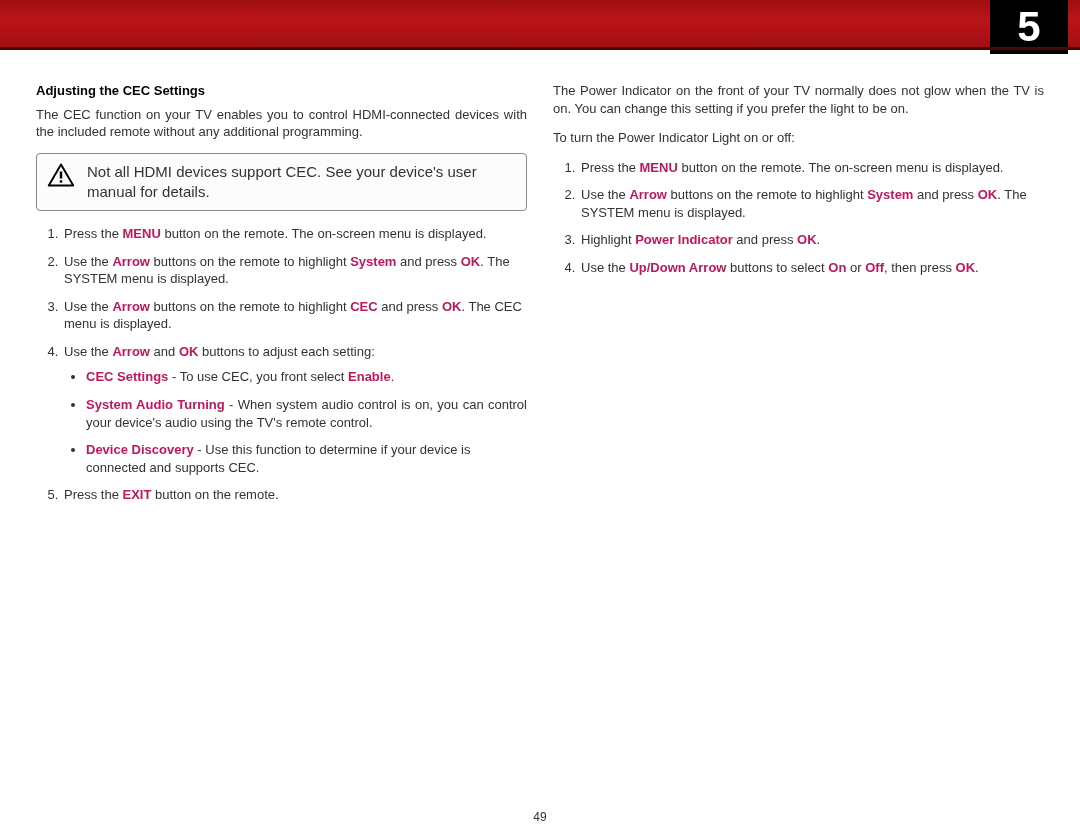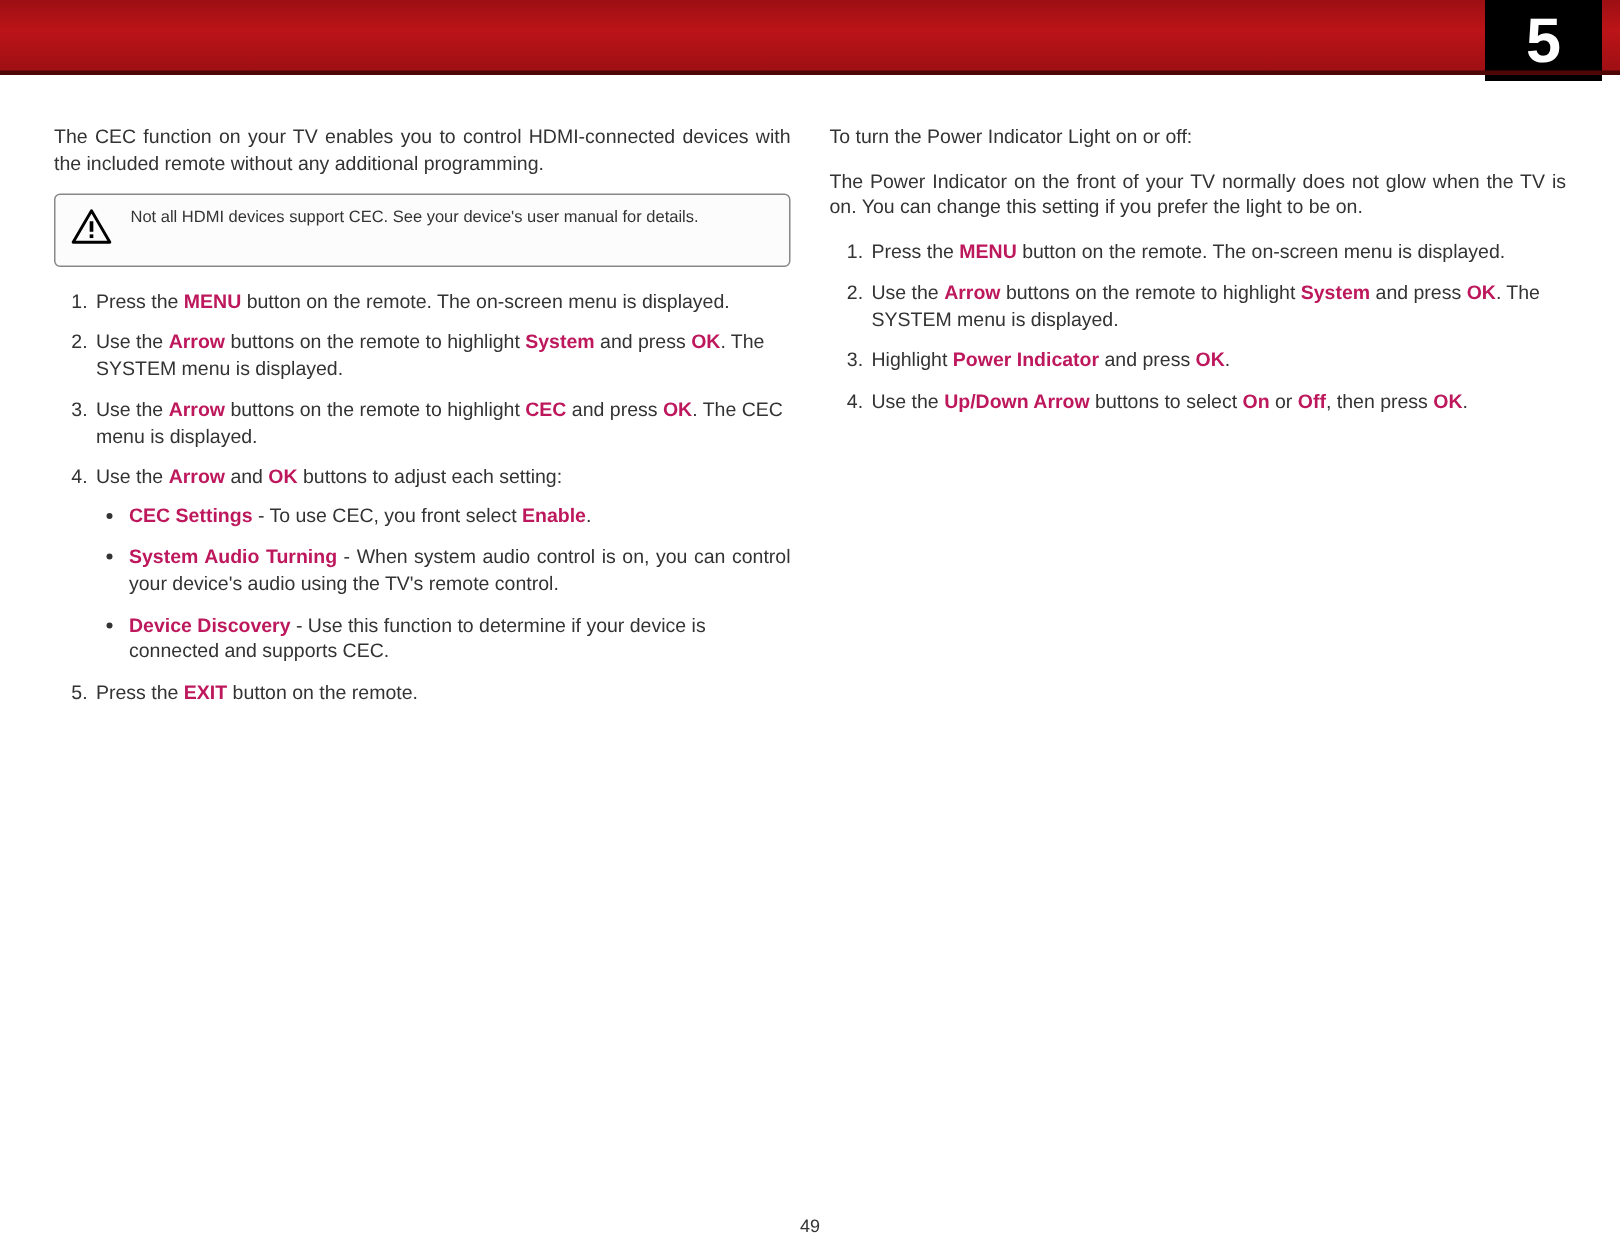--- a/index.html
+++ b/index.html
@@ -57,21 +57,21 @@
     align-items: flex-start;
     gap: 12px;
     margin-bottom: 14px;
     background: #fcfcfc;
   }
   .warning-icon {
     width: 28px;
     flex: 0 0 28px;
   }
   .warning-icon svg { width: 28px; height: 26px; }
-  .warning-text { flex: 1; font-size: 11px; color: #333; }
+  .warning-text { flex: 1; font-size: 15px; color: #333; }
   ol.steps {
     list-style: decimal;
     padding-left: 26px;
     margin-bottom: 12px;
   }
   ol.steps > li {
     margin-bottom: 10px;
     padding-left: 2px;
   }
   ul.bullets {
@@ -96,20 +96,21 @@
 
 <div class="page-wrap">
 
   <div class="header-bar">
     <div class="chapter-tab">5</div>
   </div>
 
   <div class="page">
 
     <div class="col">
+      <div class="section-heading">Adjusting the CEC Settings</div>
       <div class="para justify">The CEC function on your TV enables you to control HDMI-connected devices with the included remote without any additional programming.</div>
 
       <div class="warning-box">
         <div class="warning-icon">
           <svg viewBox="0 0 32 28">
             <polygon points="16,2 30,26 2,26" fill="none" stroke="#000" stroke-width="2.2" stroke-linejoin="round"></polygon>
             <rect x="14.6" y="10" width="2.8" height="8" fill="#000"></rect>
             <rect x="14.6" y="20" width="2.8" height="2.8" fill="#000"></rect>
           </svg>
         </div>
@@ -126,22 +127,22 @@
             <li><b>CEC Settings</b><span> - To use CEC, you front select </span><b>Enable</b><span>.</span></li>
             <li class="justify"><b>System Audio Turning</b><span> - When system audio control is on, you can control your device's audio using the TV's remote control.</span></li>
             <li><b>Device Discovery</b><span> - Use this function to determine if your device is connected and supports CEC.</span></li>
           </ul>
         </li>
         <li><span>Press the </span><b>EXIT</b><span> button on the remote.</span></li>
       </ol>
     </div>
 
     <div class="col">
+      <div class="para justify">The Power Indicator on the front of your TV normally does not glow when the TV is on. You can change this setting if you prefer the light to be on.</div>
       <div class="para">To turn the Power Indicator Light on or off:</div>
-      <div class="para justify">The Power Indicator on the front of your TV normally does not glow when the TV is on. You can change this setting if you prefer the light to be on.</div>
 
       <ol class="steps">
         <li><span>Press the </span><b>MENU</b><span> button on the remote. The on-screen menu is displayed.</span></li>
         <li><span>Use the </span><b>Arrow</b><span> buttons on the remote to highlight </span><b>System</b><span> and press </span><b>OK</b><span>. The SYSTEM menu is displayed.</span></li>
         <li><span>Highlight </span><b>Power Indicator</b><span> and press </span><b>OK</b><span>.</span></li>
         <li><span>Use the </span><b>Up/Down Arrow</b><span> buttons to select </span><b>On</b><span> or </span><b>Off</b><span>, then press </span><b>OK</b><span>.</span></li>
       </ol>
     </div>
 
   </div>

